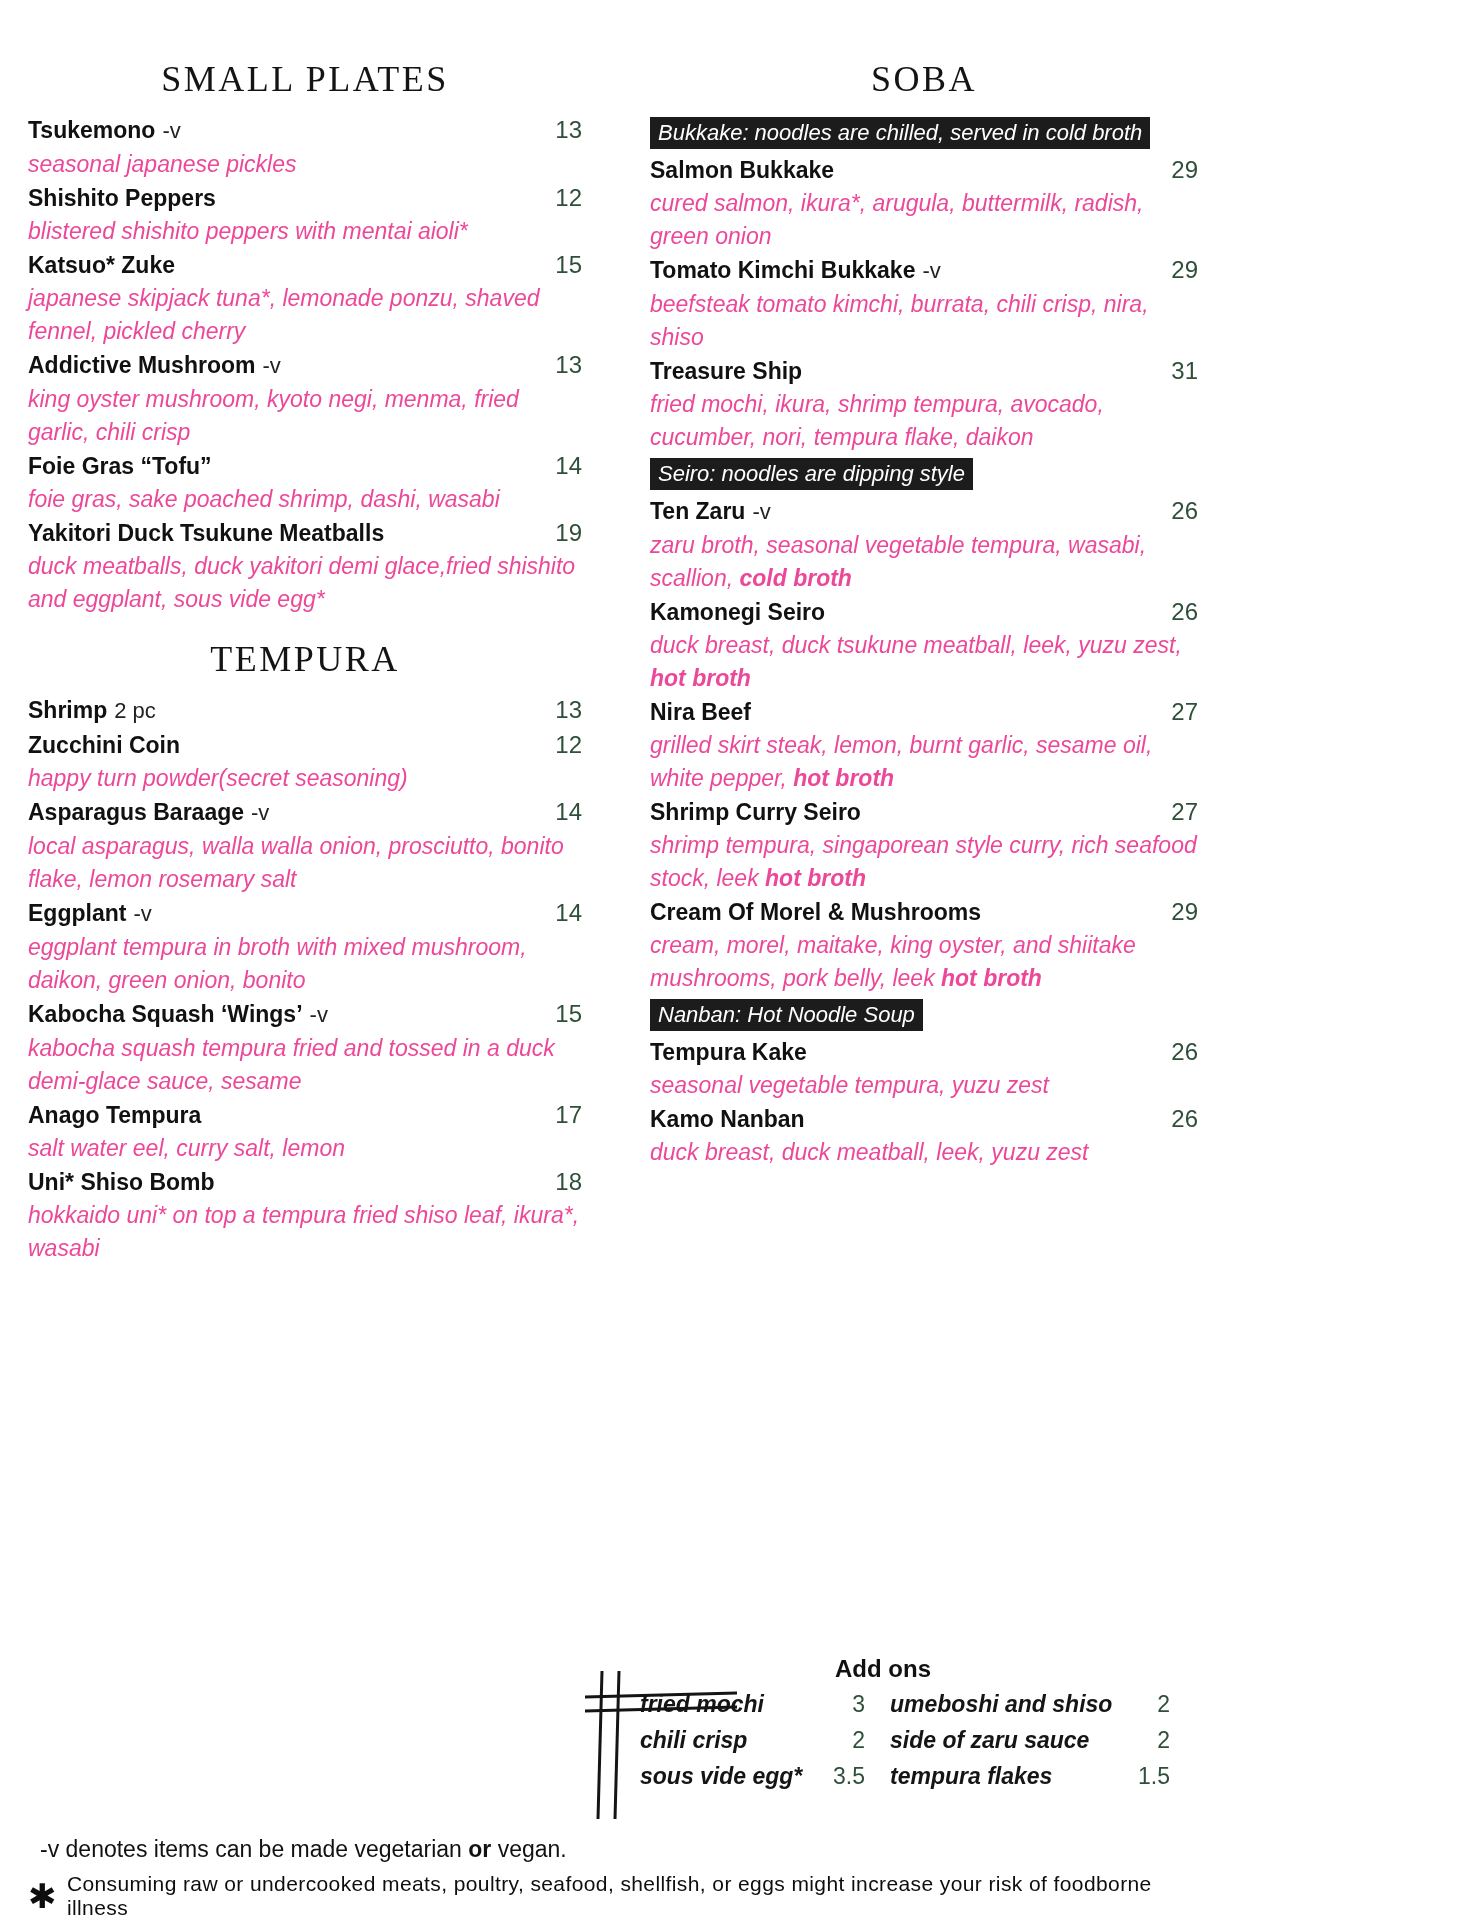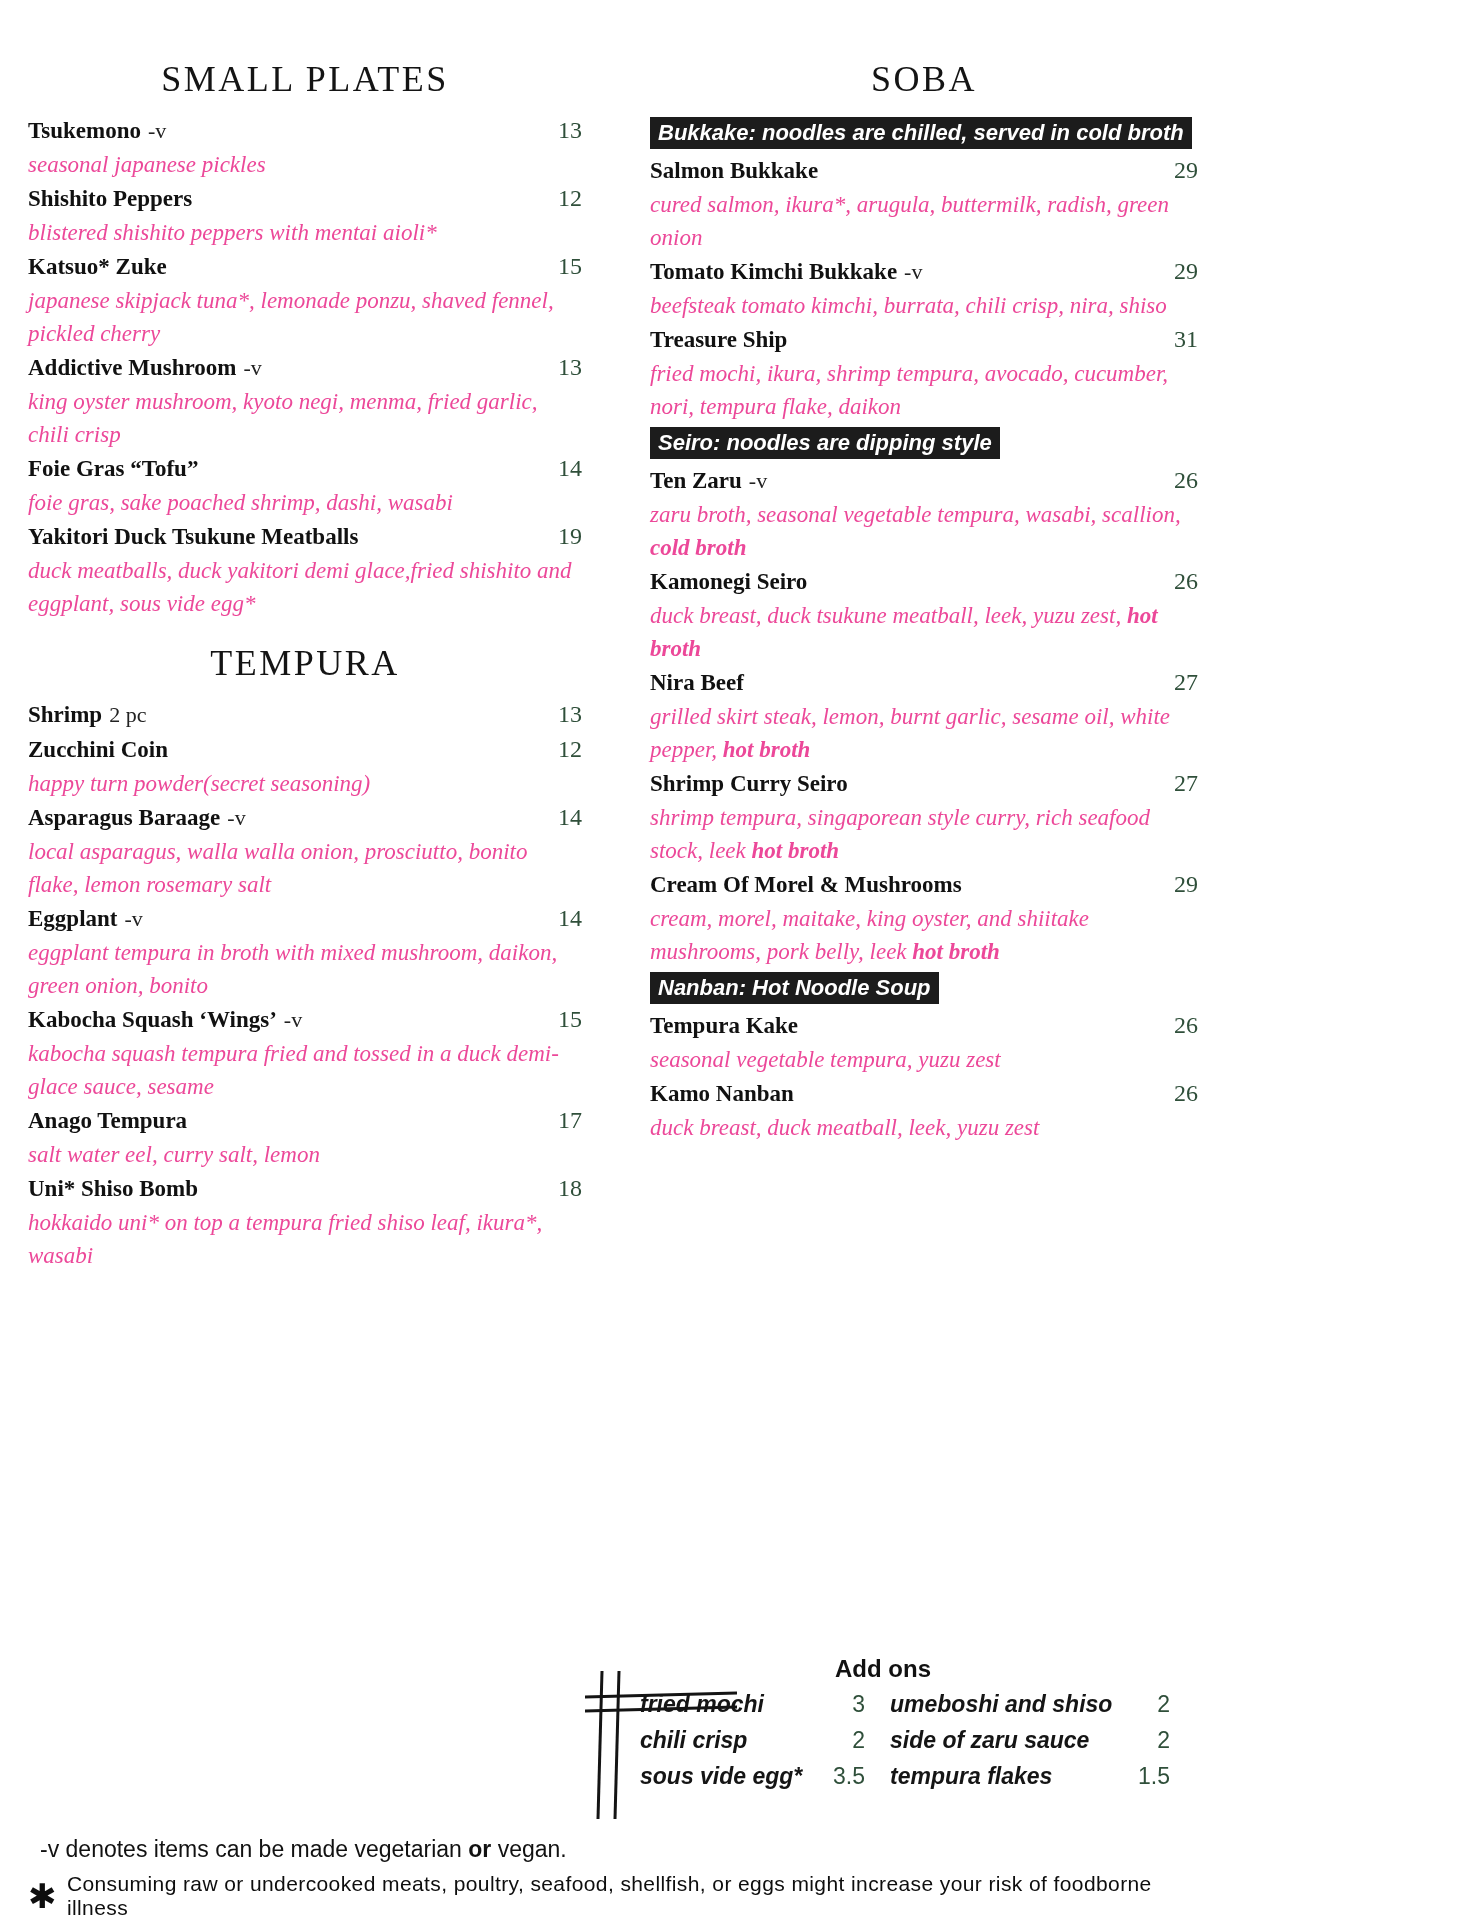--- a/index.html
+++ b/index.html
@@ -10,33 +10,33 @@
   .col-left  { left: 28px;  width: 554px; }
   .col-right { left: 650px; width: 548px; }
 
   h2.heading {
     font-family: "Liberation Serif", "DejaVu Serif", serif;
     font-weight: 400; font-size: 36px; line-height: 42px;
     letter-spacing: 2.5px; text-align: center; margin: 0 0 13px 0; color: #141414;
   }
   section.tempura h2.heading { margin-top: 22px; }
 
-  .item { margin: 0; font-family: Liberation Serif, serif; }
+  .item { margin: 0; }
   .item-line { display: flex; justify-content: space-between; align-items: baseline; line-height: 34px; }
   .name { font-size: 23px; font-weight: 700; color: #111; }
   .suffix { font-weight: 400; font-size: 22px; margin-left: 7px; color: #222; }
   .suffix:empty { display: none; }
   .price { font-size: 24px; font-weight: 400; color: #2f4f3a; padding-left: 10px; white-space: nowrap; }
   .desc { font-size: 23px; font-style: italic; line-height: 33px; color: #ec4899; }
   .desc b { font-weight: 700; }
   .desc b:empty { display: none; }
 
   .banner {
     display: inline-block; background: #1c1c1c; color: #ffffff;
-    font-weight: 700; font-style: italic; font-size: 22px; line-height: 27px;
+    font-weight: 400; font-style: italic; font-size: 22px; line-height: 27px;
     padding: 2px 8px 3px 8px; margin: 4px 0 4px 0;
   }
 
   .addons { position: absolute; left: 585px; top: 1655px; width: 600px; }
   .crosshatch { position: absolute; left: 0; top: 14px; }
   .crosshatch line { stroke: #141414; stroke-width: 3; stroke-linecap: butt; }
   .addons-title { margin-left: 250px; font-size: 24px; font-weight: 700; color: #111; margin-bottom: 3px; }
   .addon-rows { padding-left: 55px; }
   .addon-row { display: grid; grid-template-columns: 165px 60px 250px 55px; align-items: baseline; line-height: 36px; }
   .addon-name { font-size: 23px; font-style: italic; font-weight: 600; color: #151515; }

